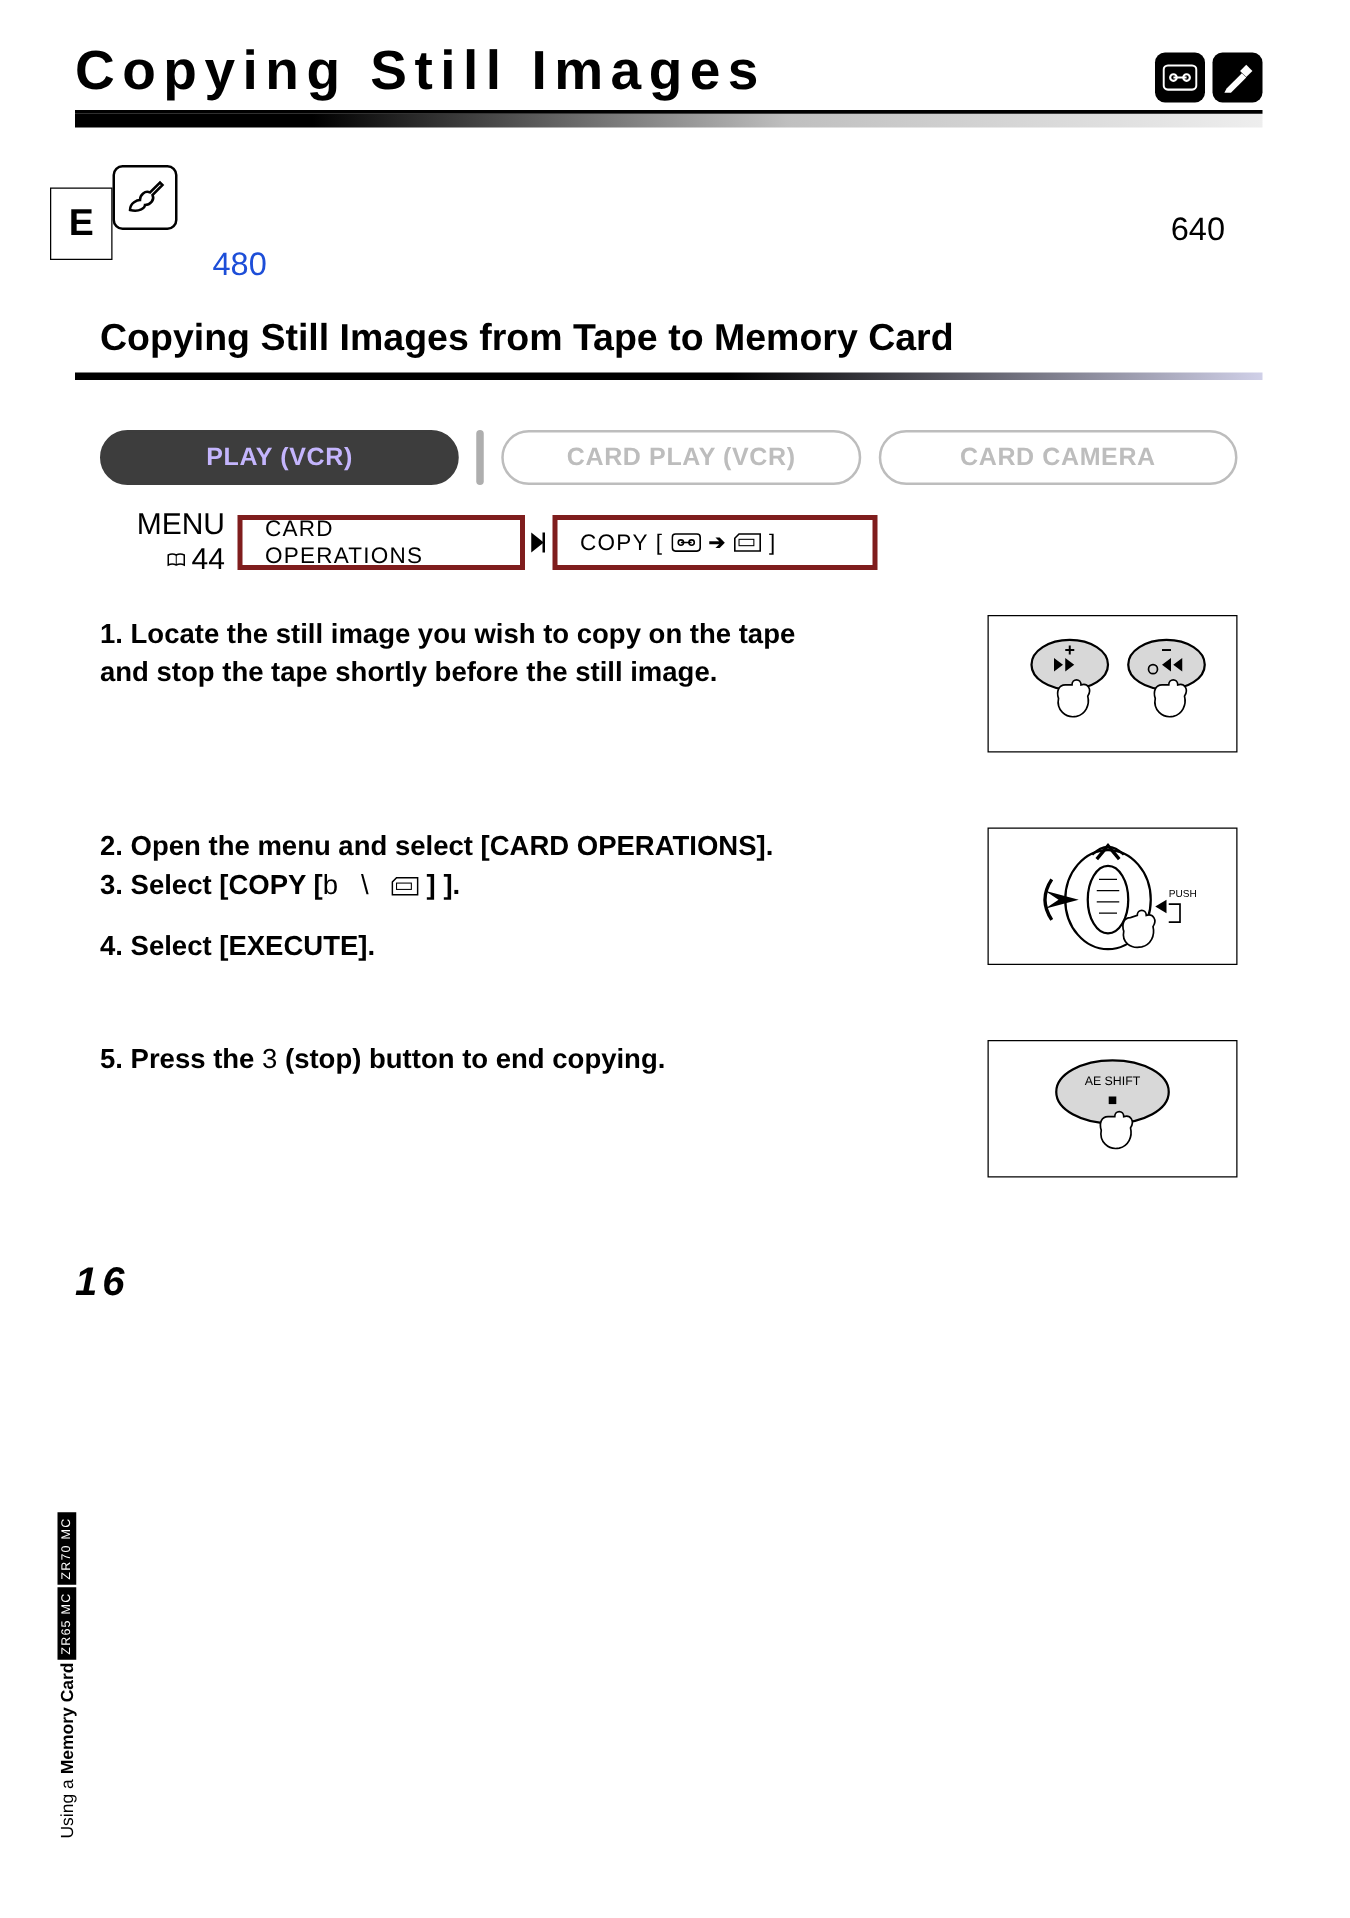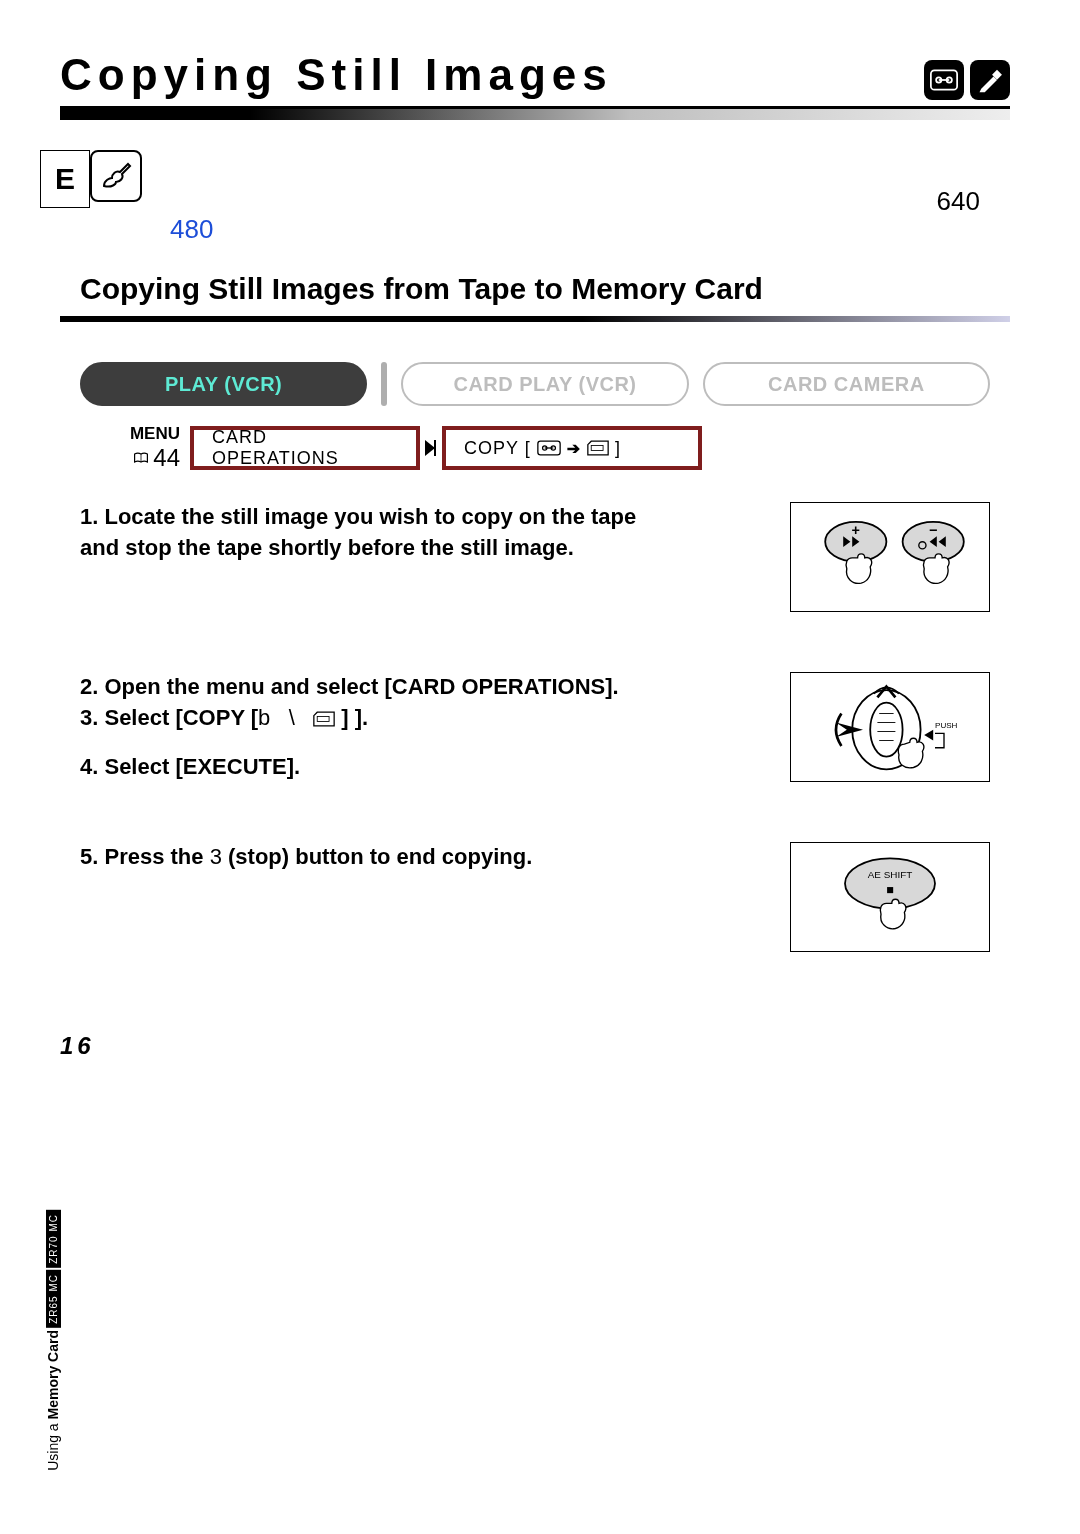--- a/index.html
+++ b/index.html
@@ -1,17 +1,17 @@
 <!DOCTYPE html>
 <html><head>
 <meta charset="utf-8">
 <style>
   * { margin: 0; padding: 0; box-sizing: border-box; }
   html, body { width: 1080px; height: 1534px; background: #fff; font-family: "Helvetica Neue", Arial, sans-serif; color: #000; }
-  .page { position: relative; width: 1080px; height: 1084px; padding: 50px 70px 40px 60px; }
+  .page { position: relative; width: 1080px; height: 1084px; padding: 32px 70px 40px 60px; }
 
   
   .header-row { display: flex; align-items: flex-end; justify-content: space-between; margin-bottom: 6px; }
   .page-title { font-size: 44px; font-weight: 600; letter-spacing: 6px; }
   .header-icons { display: flex; gap: 6px; }
   .hicon { width: 40px; height: 40px; border-radius: 8px; display:flex; align-items:center; justify-content:center; }
   .hicon.dark { background: #000; }
   .hicon.dark svg { fill: #fff; }
   .tape-ic { width: 28px; height: 22px; }
   .pen-ic { width: 28px; height: 28px; }
@@ -33,27 +33,27 @@
   .num480 { position:absolute; left:80px; top:64px; font-size:26px; color:#1d4ed8; }
   .num640 { position:absolute; right:30px; top:36px; font-size:26px; color:#000; }
 
   
   .section-heading { font-size: 30px; font-weight: 700; margin: 0 0 10px 20px; }
   .section-rule { height: 6px; width: 100%; background: linear-gradient(to right, #000 0%, #000 55%, #d0d0e8 100%); margin-bottom: 40px; }
 
   
   .mode-bar { display:flex; gap:14px; align-items:center; margin: 0 20px 18px 20px; }
   .mode-pill { flex:1; height:44px; border:2px solid #bdbdbd; border-radius:22px; display:flex; align-items:center; justify-content:center; font-size:20px; font-weight:700; color:#bdbdbd; letter-spacing:0.5px; }
-  .mode-pill.active { background:#3d3d3d; border-color:#3d3d3d; color:#5eead4; }
+  .mode-pill.active { background:#3d3d3d; border-color:#3d3d3d; color:#c4b5fd; }
   .mode-sep { width: 6px; height: 44px; background:#aeaeae; border-radius:3px; }
 
   
   .menu-row { display:flex; align-items:center; gap:0; margin: 0 20px 30px 20px; }
   .menu-label { width:110px; text-align:right; padding-right:10px; }
-  .menu-label .m1 { font-weight:700; font-size:17px; }
+  .menu-label .m1 { font-weight:400; font-size:24px; }
   .menu-label .m2 { font-size:24px; display:flex; align-items:center; justify-content:flex-end; gap:4px; }
   .path-box { border:4px solid #7f1d1d; height:44px; padding:0 18px; display:flex; align-items:center; font-size:18px; letter-spacing:1px; }
   .path-box.first { width: 230px; }
   .path-box.second { width: 260px; gap:6px; }
   .path-arrow { width:22px; height:44px; display:flex; align-items:center; justify-content:center; }
   .path-arrow svg { width: 16px; height: 20px; }
   .book-ic { width:16px; height:12px; }
   .tape-sm { width:24px; height:16px; }
   .card-sm { width:22px; height:16px; }
   .arr-sm { font-size:16px; font-weight:700; }
@@ -64,21 +64,21 @@
   .step-text { font-size:22px; font-weight:700; line-height:1.4; max-width: 580px; }
   .step-fig { width:200px; height:110px; border:1px solid #000; display:flex; align-items:center; justify-content:center; background:#fff; }
 
   .fig1 svg, .fig2 svg, .fig3 svg { width: 180px; height: 100px; }
 
   .vtab { position:absolute; left:42px; top:1210px; width:22px; display:flex; flex-direction:column; align-items:center; }
   .vtab-text { writing-mode: vertical-rl; transform: rotate(180deg); font-size:14px; }
   .vtab-text .bold { font-weight:700; }
   .vtab-models { writing-mode: vertical-rl; transform: rotate(180deg); font-size:10px; background:#000; color:#fff; padding:4px 2px; margin-bottom:2px; letter-spacing:1px; }
 
-  .pnum { position:absolute; left:60px; bottom:24px; font-size:24px; font-weight:800; font-style:italic; letter-spacing:4px; }
+  .pnum { position:absolute; left:60px; bottom:40px; font-size:32px; font-weight:800; font-style:italic; letter-spacing:4px; }
 </style>
 </head>
 <body>
 
 <div class="page">
 
   <div class="header-row">
     <div class="page-title">Copying Still Images</div>
     <div class="header-icons">
       <div class="hicon dark">

